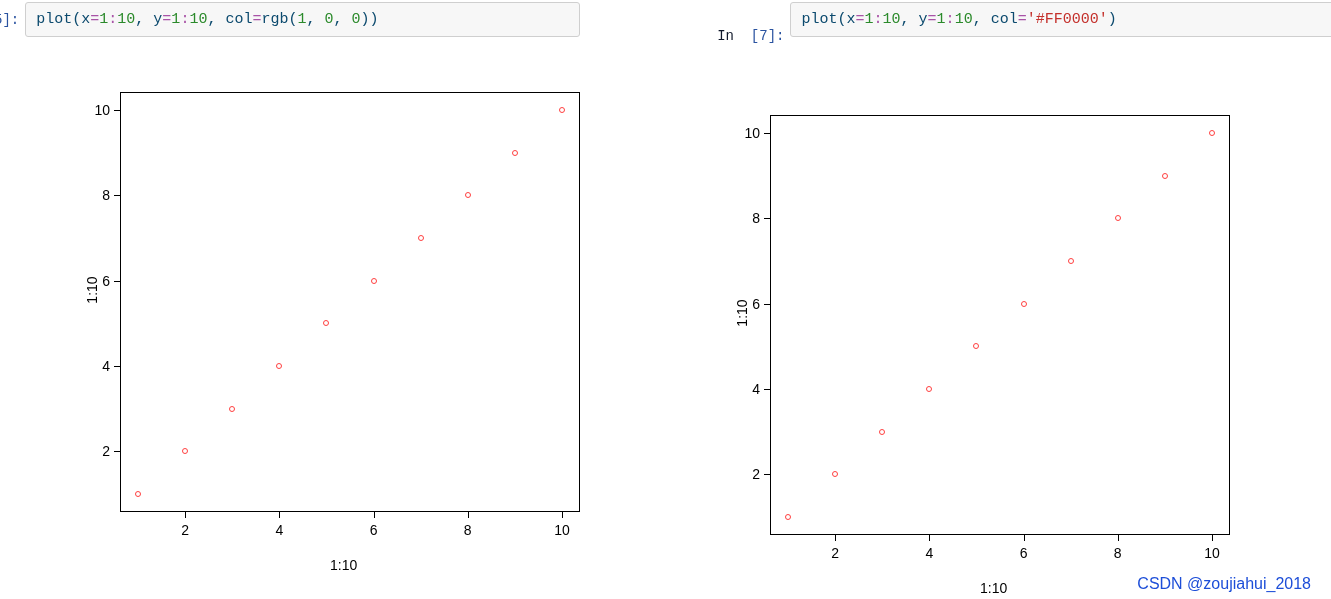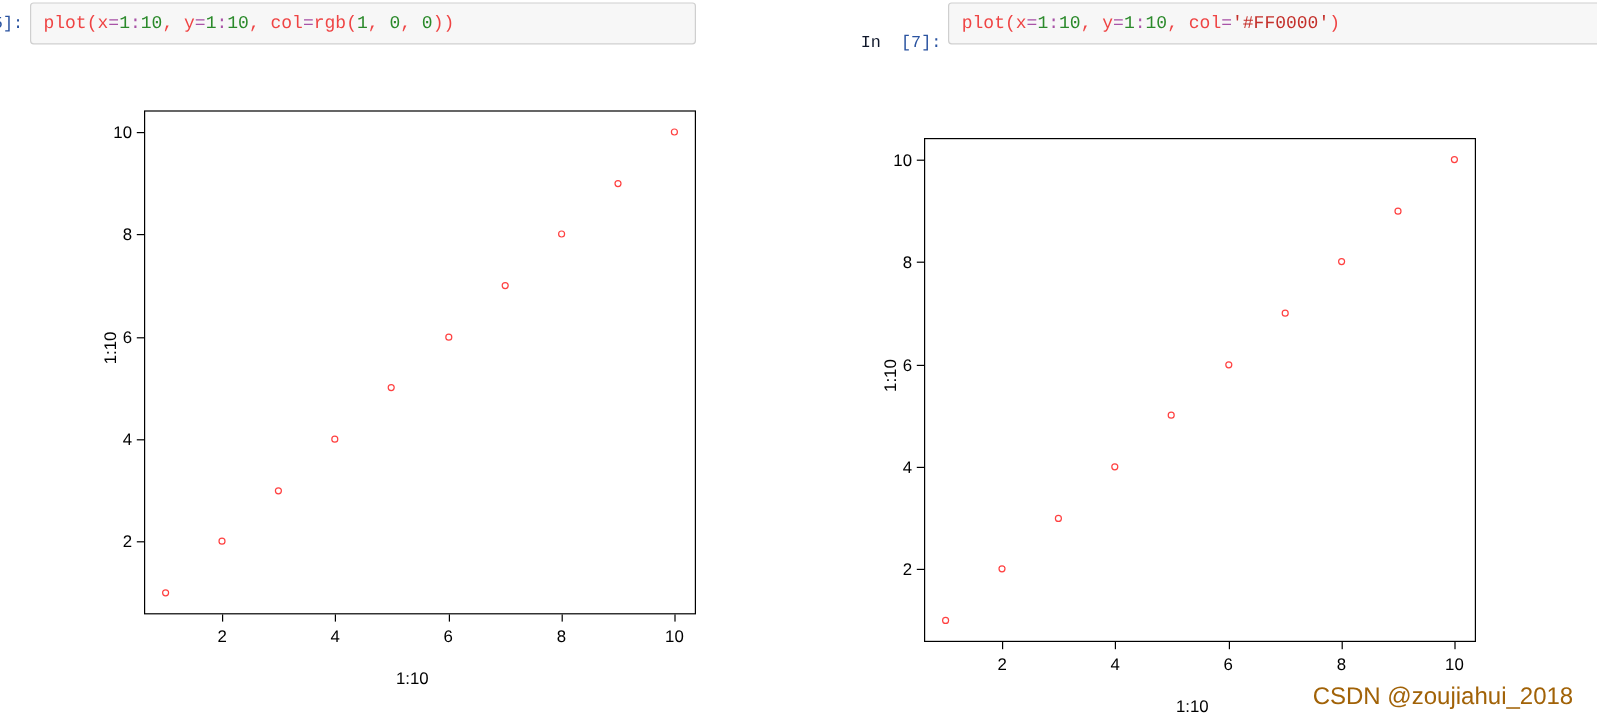--- a/index.html
+++ b/index.html
@@ -38,21 +38,21 @@
     .code-box {
       border: 1px solid #cfcfcf;
       border-radius: 3px;
       background: #f7f7f7;
       padding: 8px 10px;
       font-family: "Courier New", monospace;
       font-size: 15px;
       min-width: 555px;
       white-space: nowrap;
     }
-    .code-box .fn { color: #ef4444; }
+    .code-box .fn { color: #0c4a6e; }
     .code-box .op { color: #a953a7; }
     .code-box .num { color: #2b8a2b; }
     .code-box .str { color: #c4302b; }
     .plot-output {
       margin-top: 35px;
       margin-left: 30px;
     }
     .plot-wrap {
       position: relative;
       width: 560px;
@@ -110,22 +110,22 @@
       height: 6px;
       border: 1px solid #ff4040;
       border-radius: 50%;
       transform: translate(-50%, -50%);
       background: transparent;
     }
     .watermark {
       position: absolute;
       right: 20px;
       bottom: 6px;
-      color: #a16207;
-      font-size: 20px;
+      color: #1d4ed8;
+      font-size: 16px;
       font-family: Arial, sans-serif;
     }
     .cell.left-partial .prompt-left { margin-left:-6px;}
   </style>
 </head>
 <body>
 
 <div class="cells">
 
   <div class="cell left-partial">

